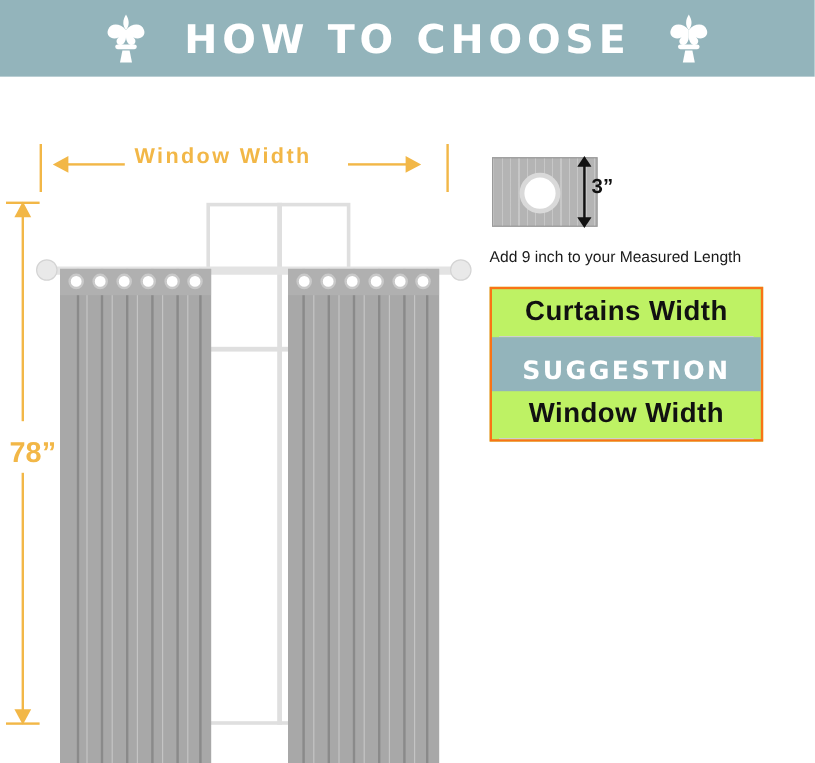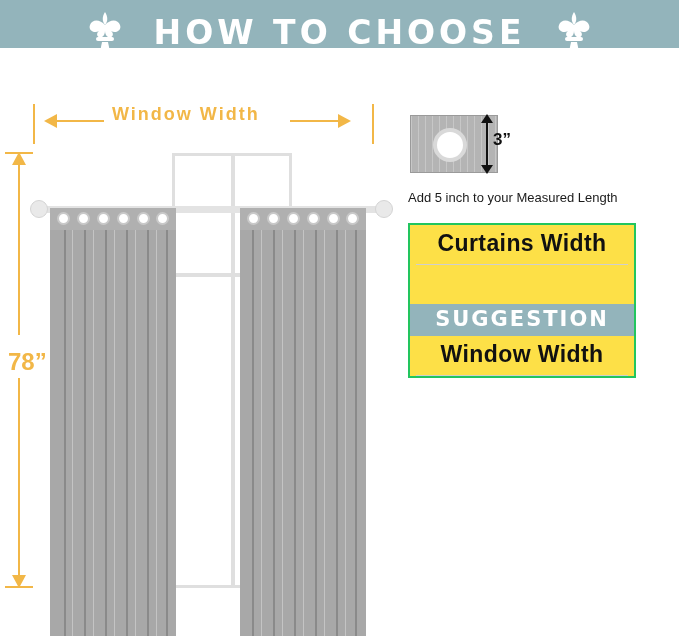--- a/index.html
+++ b/index.html
@@ -36,21 +36,21 @@
   }
   .fleur {
     width: 46px;
     height: 46px;
     flex: 0 0 auto;
   }
 
   
   #stage {
     position: absolute;
-    left: 0; top: 48px;
+    left: 0; top: 64px;
     width: 679px; height: 504px;
     background: #ffffff;
   }
 
   
   #illustration {
     position: absolute;
     left: 0; top: 0;
     width: 400px; height: 572px;
   }
@@ -217,23 +217,23 @@
     font-size: 13px;
     color: #1a1a1a;
     white-space: nowrap;
   }
 
   
   #card {
     position: absolute;
     left: 8px; top: 175px;
     width: 228px;
-    border: 2px solid #22c55e;
-    box-sizing: border-box;
-    background: #fde047;
+    border: 2px solid #f97316;
+    box-sizing: border-box;
+    background: #bef264;
     text-align: center;
   }
   .card-row {
     padding: 5px 4px 7px 4px;
   }
   .card-title {
     font-size: 23px;
     font-weight: bold;
     color: #111111;
     letter-spacing: 0.4px;
@@ -253,23 +253,22 @@
     height: 1px;
     background: #cfcfcf;
     margin: 0 6px;
   }
   #suggestion-band {
     background: #93b4bb;
     color: #ffffff;
     font-size: 21px;
     font-weight: bold;
     letter-spacing: 2px;
-    padding: 3px 0 5px 0;
+    padding: 16px 0 5px 0;
     font-family: "DejaVu Sans", sans-serif;
-    margin-top: 39px;
   }
   #card-footer-note {
     position: absolute;
     left: 4px; top: 430px;
     width: 272px;
     font-size: 14px;
     line-height: 1.35;
     color: #1a1a1a;
   }
 </style>
@@ -390,21 +389,21 @@
       <div class="hole"></div>
     </div>
     <div class="grommet-arrow"></div>
     <svg style="position:absolute; left:81px; top:66px;" width="12" height="10">
         <polygon points="6,0 0,9 12,9" fill="#111111"></polygon>
       </svg>
     <svg style="position:absolute; left:81px; top:116px;" width="12" height="10">
         <polygon points="6,10 0,1 12,1" fill="#111111"></polygon>
       </svg>
     <div id="grommet-dim-label">3”</div>
-    <div id="add-inch-note">Add 5 inch to your Measured Length</div>
+    <div id="add-inch-note">Add 9 inch to your Measured Length</div>
 
     <div id="card">
       <div class="card-row">
         <div class="card-title">Curtains Width</div>
       </div>
       <div class="card-divider"></div>
       <div id="suggestion-band">SUGGESTION</div>
       <div class="card-row">
         <div class="card-title">Window Width</div>
       </div>

